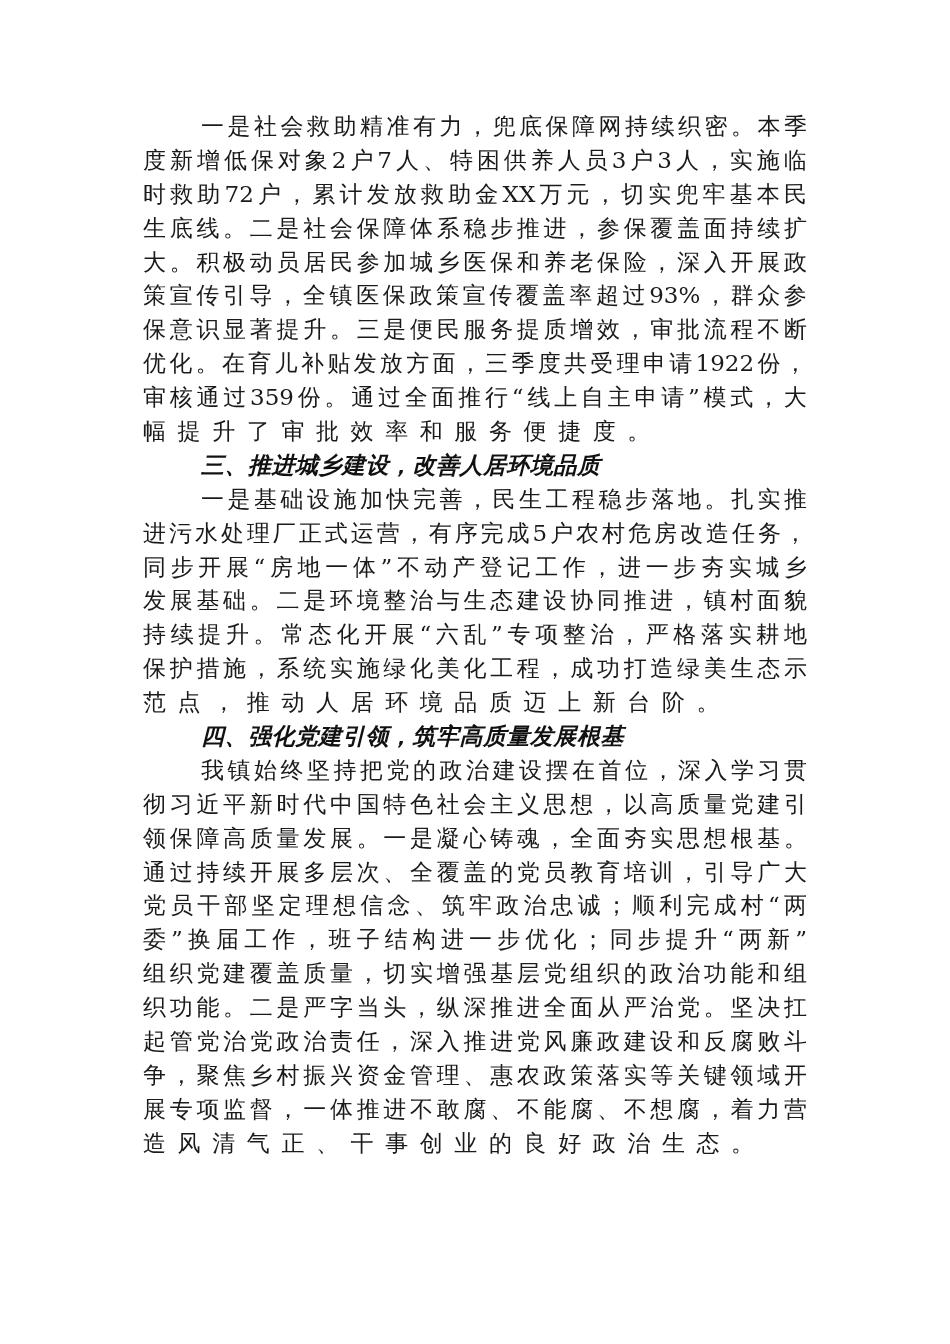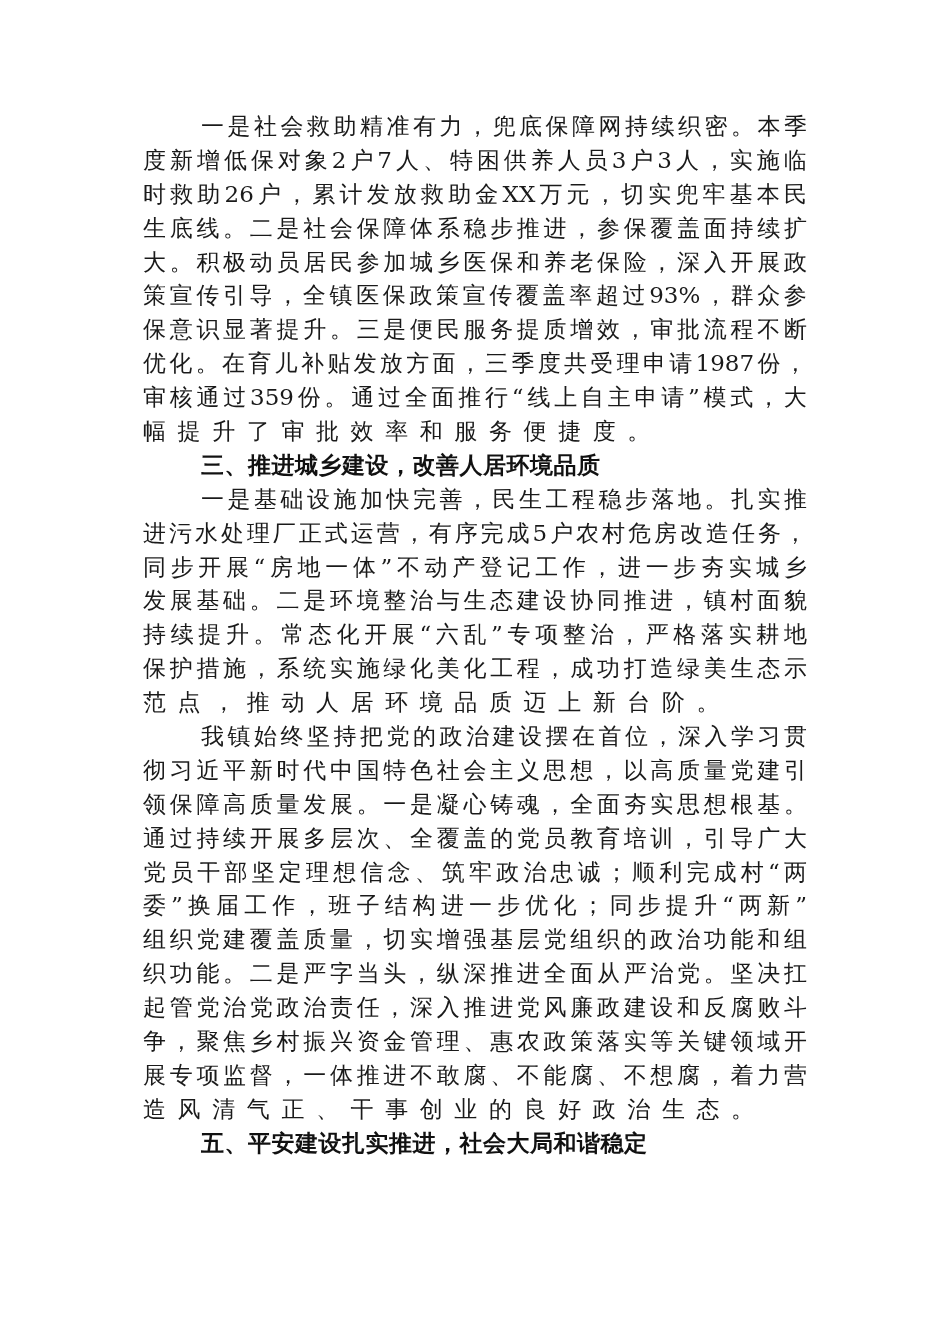--- a/index.html
+++ b/index.html
@@ -45,20 +45,21 @@
     .heading {
       font-family: "DejaVu Sans", "Liberation Sans", sans-serif;
       font-weight: bold;
       font-size: 23px;
       height: 33.9px;
       line-height: 33.9px;
       padding-left: 58px;
       white-space: nowrap;
       letter-spacing: 0.5px;
       color: #111;
+      font-style: italic;
     }
   </style>
 </head>
 <body>
 
 <div class="page">
 
   <div>
     <div class="line indent">
         <span class="ch">一</span>
@@ -110,21 +111,21 @@
         <span class="ch">人</span>
         <span class="ch">，</span>
         <span class="ch">实</span>
         <span class="ch">施</span>
         <span class="ch">临</span>
       </div>
     <div class="line">
         <span class="ch">时</span>
         <span class="ch">救</span>
         <span class="ch">助</span>
-        <span class="ch">26</span>
+        <span class="ch">72</span>
         <span class="ch">户</span>
         <span class="ch">，</span>
         <span class="ch">累</span>
         <span class="ch">计</span>
         <span class="ch">发</span>
         <span class="ch">放</span>
         <span class="ch">救</span>
         <span class="ch">助</span>
         <span class="ch">金</span>
         <span class="ch">XX</span>
@@ -261,21 +262,21 @@
         <span class="ch">面</span>
         <span class="ch">，</span>
         <span class="ch">三</span>
         <span class="ch">季</span>
         <span class="ch">度</span>
         <span class="ch">共</span>
         <span class="ch">受</span>
         <span class="ch">理</span>
         <span class="ch">申</span>
         <span class="ch">请</span>
-        <span class="ch">1987</span>
+        <span class="ch">1922</span>
         <span class="ch">份</span>
         <span class="ch">，</span>
       </div>
     <div class="line">
         <span class="ch">审</span>
         <span class="ch">核</span>
         <span class="ch">通</span>
         <span class="ch">过</span>
         <span class="ch">359</span>
         <span class="ch">份</span>
@@ -496,20 +497,21 @@
         <span class="ch">质</span>
         <span class="ch">迈</span>
         <span class="ch">上</span>
         <span class="ch">新</span>
         <span class="ch">台</span>
         <span class="ch">阶</span>
         <span class="ch">。</span>
       </div>
   </div>
 
+  <div class="heading">四、强化党建引领，筑牢高质量发展根基</div>
 
   <div>
     <div class="line indent">
         <span class="ch">我</span>
         <span class="ch">镇</span>
         <span class="ch">始</span>
         <span class="ch">终</span>
         <span class="ch">坚</span>
         <span class="ch">持</span>
         <span class="ch">把</span>
@@ -815,15 +817,14 @@
         <span class="ch">良</span>
         <span class="ch">好</span>
         <span class="ch">政</span>
         <span class="ch">治</span>
         <span class="ch">生</span>
         <span class="ch">态</span>
         <span class="ch">。</span>
       </div>
   </div>
 
-  <div class="heading">五、平安建设扎实推进，社会大局和谐稳定</div>
 
 </div>
 
 </body></html>

